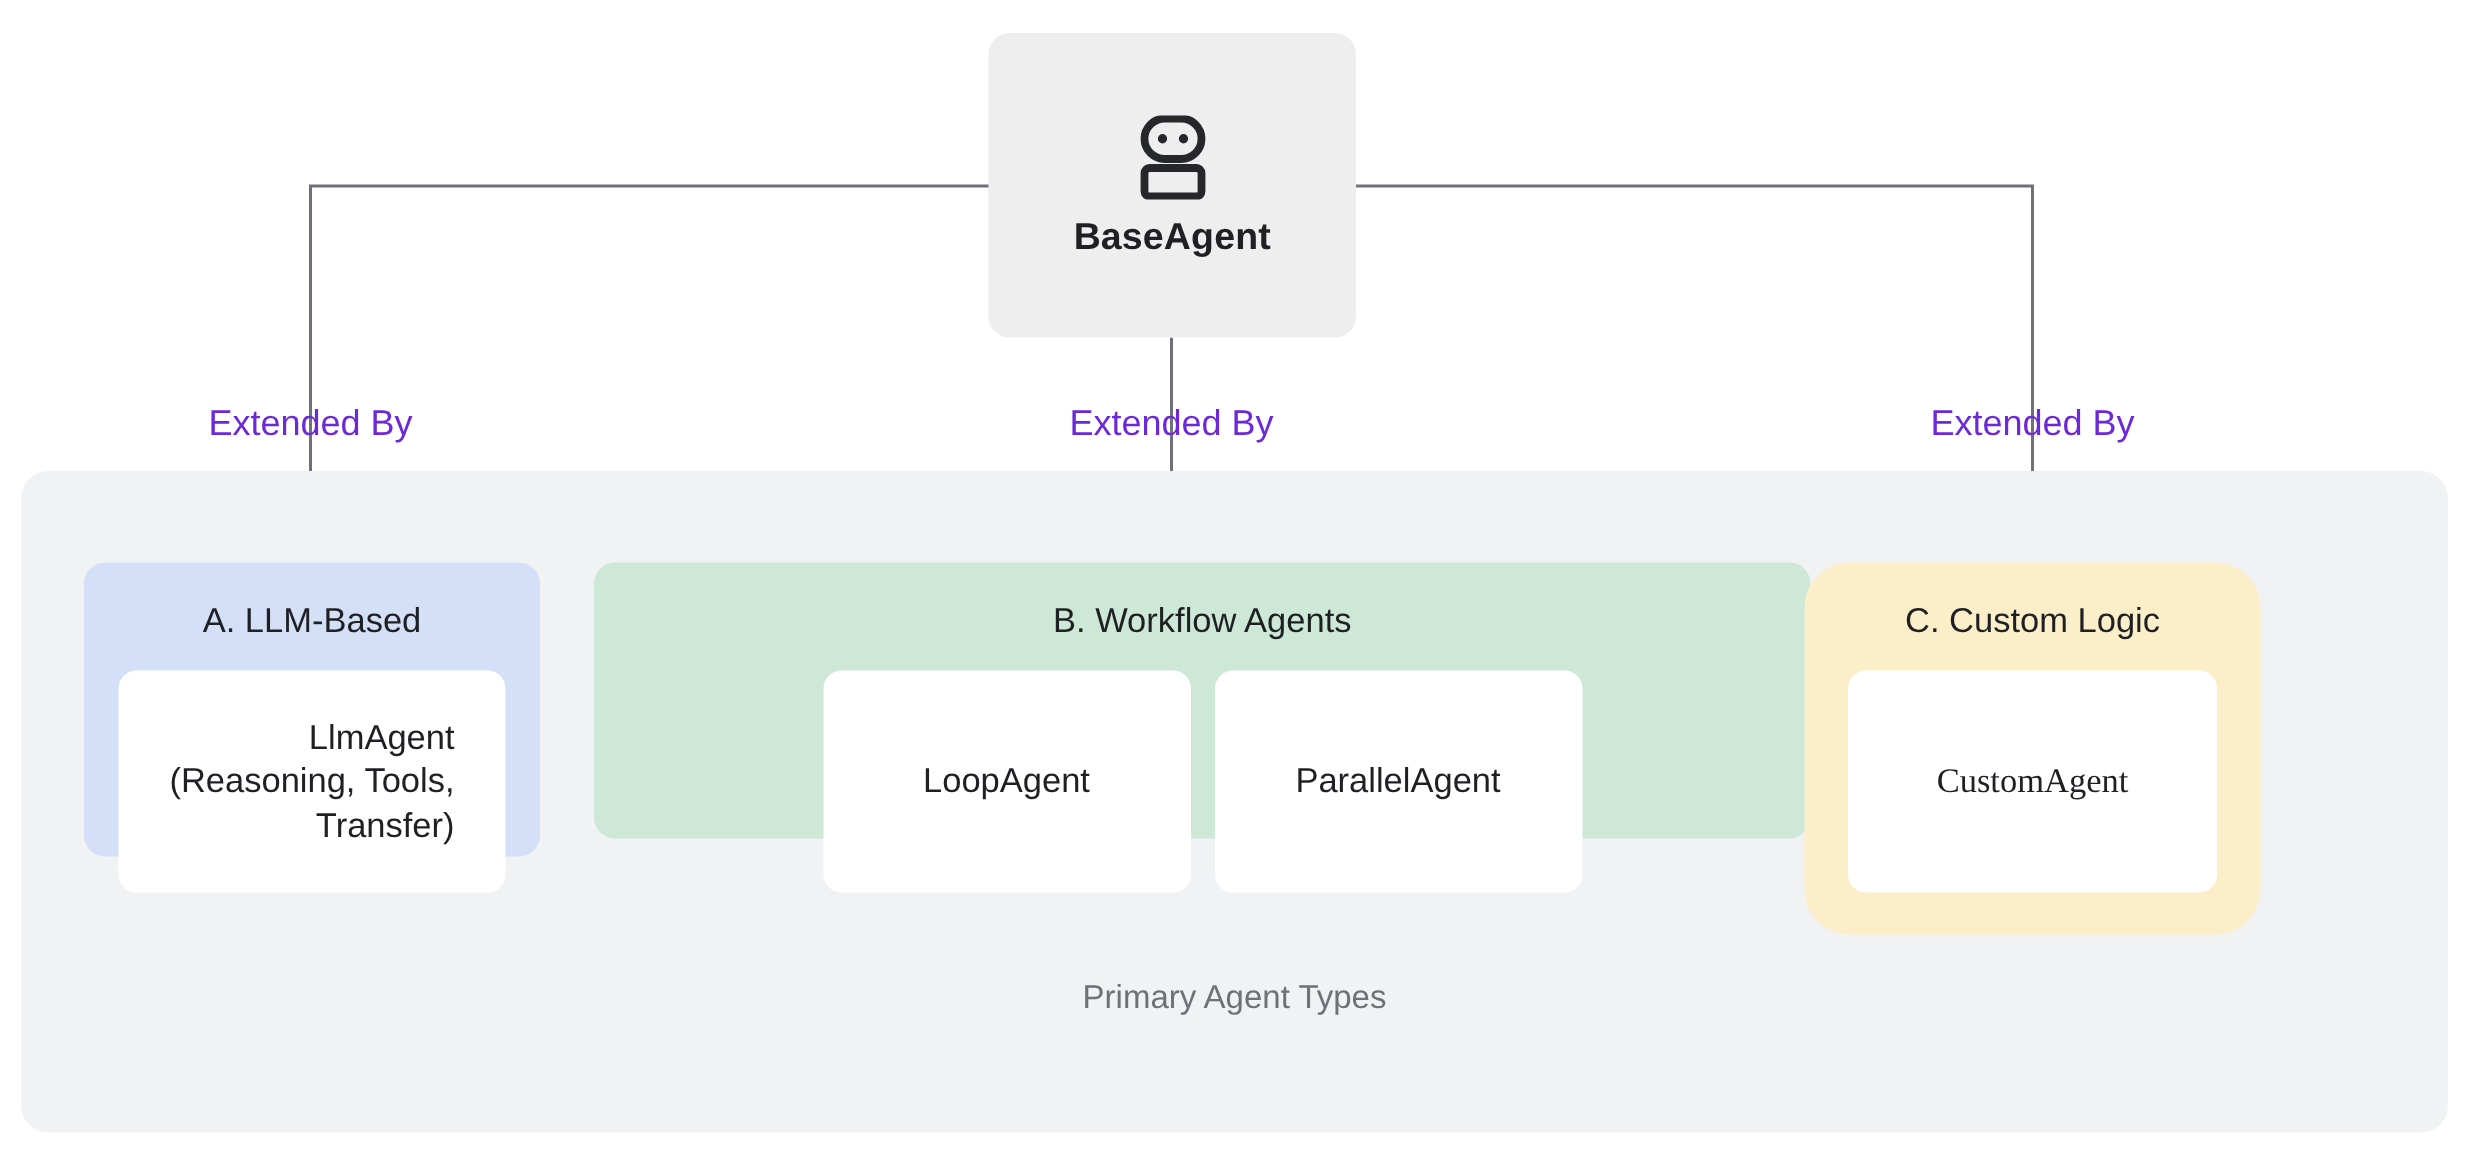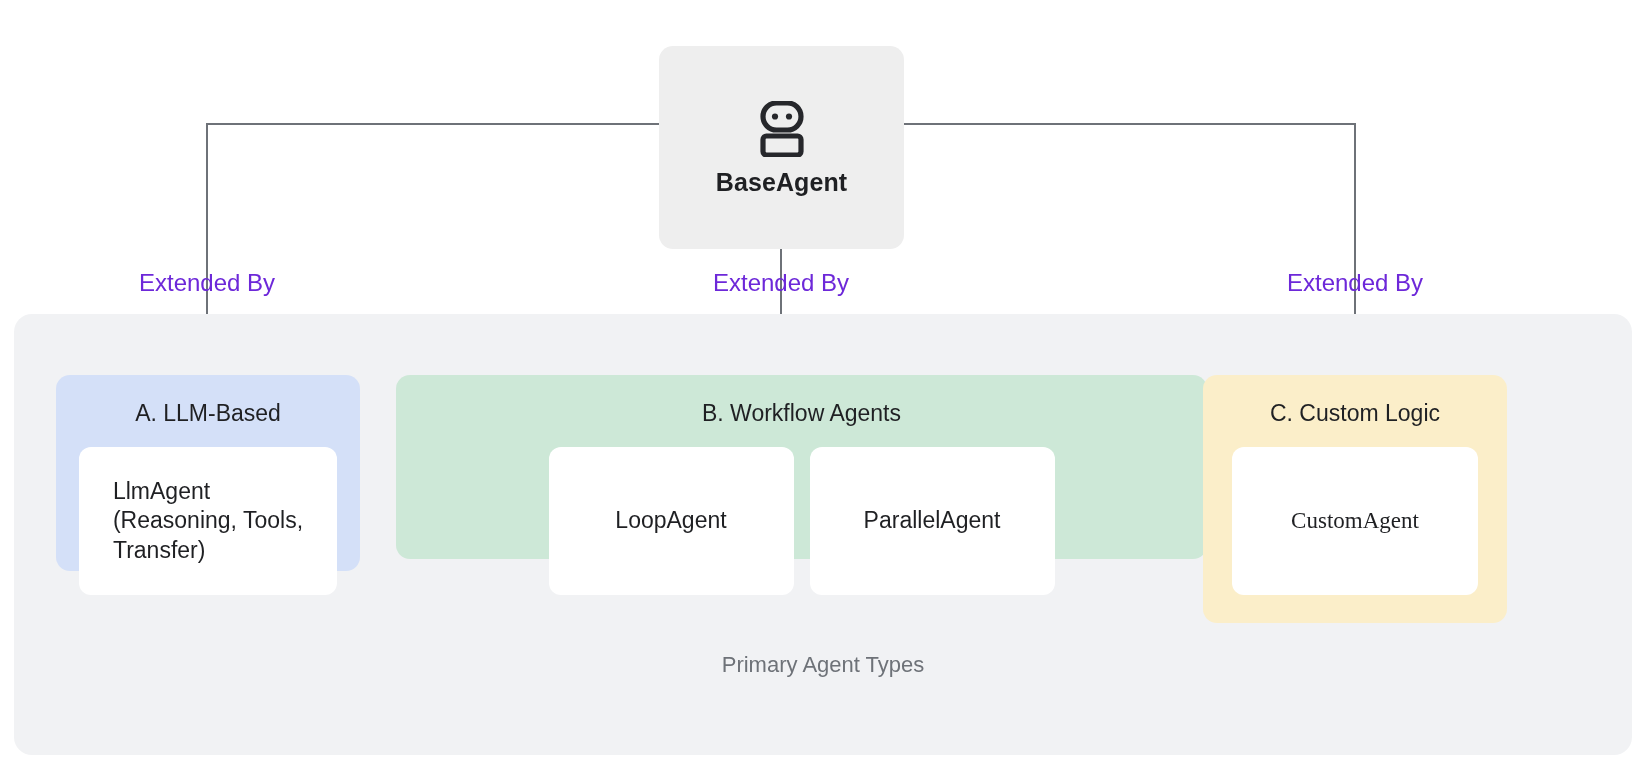--- a/index.html
+++ b/index.html
@@ -26,21 +26,20 @@
     top: 22px;
     width: 245px;
     height: 203px;
     background: #eeeeee;
     border-radius: 14px;
     display: flex;
     flex-direction: column;
     align-items: center;
     justify-content: center;
     box-sizing: border-box;
-    margin-top: 24px;
   }
   .base-icon {
     width: 54px;
     height: 56px;
     margin-bottom: 13px;
     display: block;
   }
   .base-label {
     font-size: 25px;
     font-weight: 700;
@@ -114,21 +113,21 @@
     display: flex;
     flex-direction: row;
     gap: 16px;
   }
   .agent-card {
     background: #ffffff;
     border-radius: 12px;
     display: flex;
     align-items: center;
     justify-content: center;
-    text-align: left;
+    text-align: right;
     font-size: 23px;
     color: #1f2023;
     line-height: 1.28;
     box-sizing: border-box;
     padding: 6px 22px;
   }
 
   
   #panel-llm {
     left: 56px;
@@ -155,20 +154,21 @@
     height: 148px;
   }
 
   
   #panel-custom {
     left: 1203px;
     top: 375px;
     width: 304px;
     height: 248px;
     background: #fbeec9;
+    border-radius: 30px;
   }
   #panel-custom .agent-card {
     width: 246px;
     height: 148px;
     font-family: Liberation Serif, serif;
   }
 </style>
 </head>
 <body>
 

